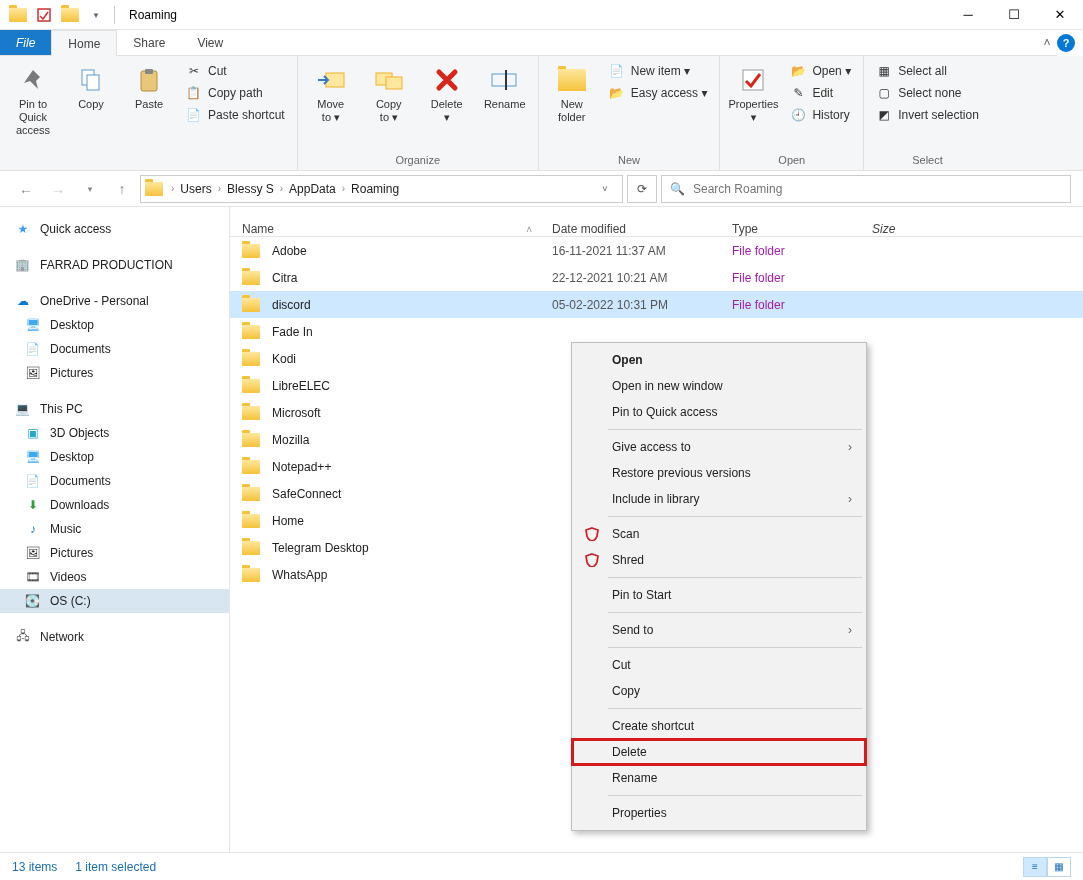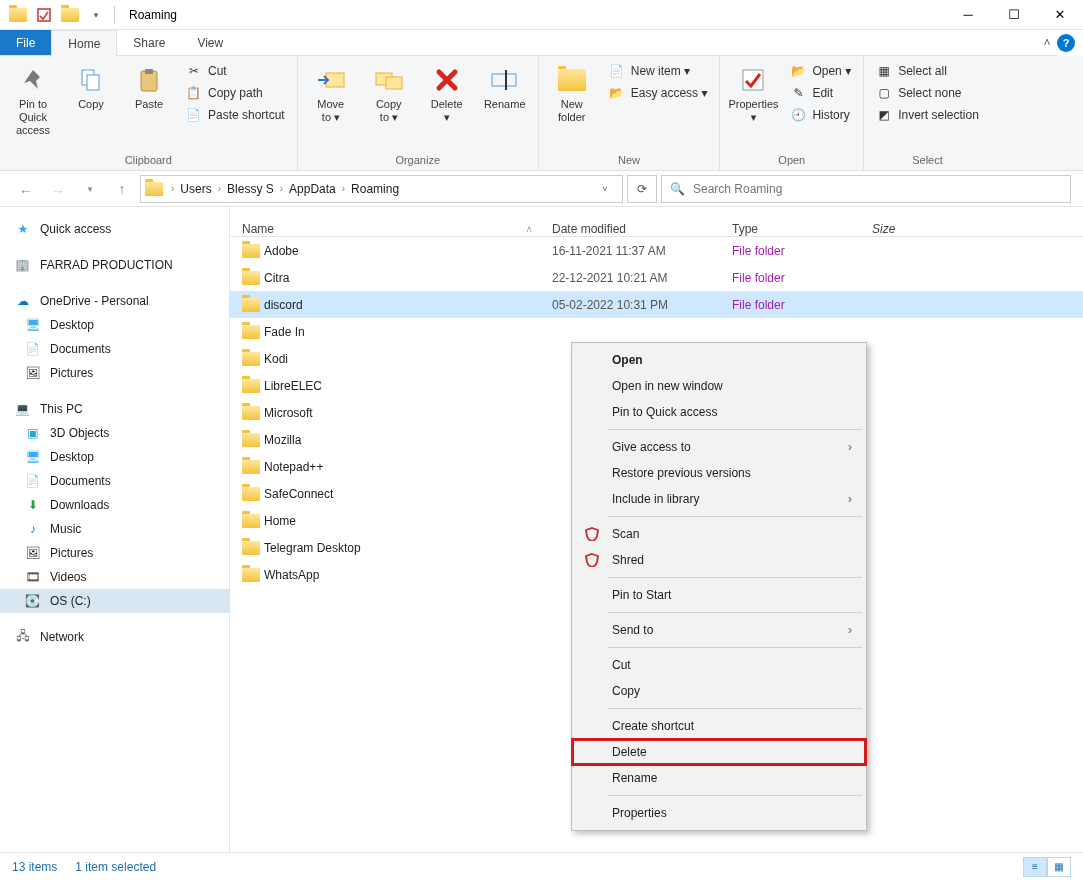--- a/index.html
+++ b/index.html
@@ -9,21 +9,21 @@
 .titlebar { height:30px; background:#fff; display:flex; align-items:center; border-bottom:1px solid #e5e5e5; }
 .titlebar .qat { display:flex; align-items:center; gap:2px; padding-left:6px; }
 .qat-btn { width:24px; height:24px; display:flex; align-items:center; justify-content:center; }
 .titlebar .title { margin-left:8px; font-size:12px; color:#000; }
 .titlebar .spacer { flex:1; }
 .win-btn { width:46px; height:30px; display:flex; align-items:center; justify-content:center; font-size:13px; color:#000; }
 
 
 .menubar { height:26px; display:flex; align-items:stretch; background:#fff; position:relative; }
 .menubar .tab { display:flex; align-items:center; padding:0 16px; font-size:12px; color:#444; border-bottom:1px solid #e1e1e1; }
-.menubar .tab.file { background:#1979ca; color:#fff; }
+.menubar .tab.file { background:#1979ca; color:#fff;font-style:italic; }
 .menubar .tab.active { background:#f5f6f7; border-top:1px solid #e1e1e1; border-left:1px solid #e1e1e1; border-right:1px solid #e1e1e1; border-bottom:none; }
 .menubar .tab-spacer { flex:1; border-bottom:1px solid #e1e1e1; }
 .menubar .collapse { width:20px; display:flex; align-items:center; justify-content:center; border-bottom:1px solid #e1e1e1; color:#666;}
 .menubar .help { width:26px; display:flex; align-items:center; justify-content:center; background:#0078d7; color:#fff; border-radius:50%; width:18px; height:18px; margin:4px 8px 4px 0; font-size:11px; font-weight:bold;}
 
 
 .ribbon { height:115px; background:#f5f6f7; display:flex; border-bottom:1px solid #e1e1e1; }
 .ribbon-group { border-right:1px solid #e1e1e1; display:flex; flex-direction:column; padding:4px 6px 0 6px; }
 .ribbon-group .row { display:flex; align-items:flex-start; gap:4px; flex:1; }
 .ribbon-group .label { text-align:center; font-size:11px; color:#666; padding:2px 0 4px; }
@@ -56,21 +56,21 @@
 
 .content { flex:1; display:flex; flex-direction:column; }
 .col-header { height:30px; display:flex; align-items:flex-end; border-bottom:1px solid #e5e5e5; padding-left:12px; color:#444; font-size:12px;}
 .col-name { width:310px; display:flex; align-items:center; gap:6px; }
 .col-date { width:180px; }
 .col-type { width:140px; }
 .col-size { width:80px;font-style:italic; }
 .rows { flex:1; overflow:auto; position:relative;}
 .file-row { height:27px; display:flex; align-items:center; padding-left:12px; font-size:12px; color:#222;}
 .file-row.selected { background:#cde8ff; }
-.file-row .fname { width:310px; display:flex; align-items:center; gap:4px;}
+.file-row .fname { width:310px; display:flex; align-items:center; gap:12px;}
 .file-row .fdate { width:180px; color:#555;}
 .file-row .ftype { width:140px; color:#a21caf;}
 
 
 .folder-ico { width:18px; height:14px; background:linear-gradient(#ffe79e,#f5c33b); border-radius:1px; position:relative;}
 .folder-ico::before { content:""; position:absolute; top:-3px; left:0; width:8px; height:3px; background:#f5c33b; border-radius:1px 1px 0 0;}
 
 
 .statusbar { height:28px; border-top:1px solid #e5e5e5; display:flex; align-items:center; padding:0 12px; gap:18px; color:#1a6fb5; font-size:12px;}
 .statusbar .viewbtns { margin-left:auto; display:flex; gap:0; }
@@ -165,21 +165,20 @@
         <div class="rb-small">
             <span class="si">📋</span>
             <span>Copy path</span>
           </div>
         <div class="rb-small">
             <span class="si">📄</span>
             <span>Paste shortcut</span>
           </div>
       </div>
     </div>
-    <div class="label">Clipboard</div>
   </div>
 
   <div class="ribbon-group">
     <div class="row">
       <div class="rb-big">
           <div class="ico">
             <svg width="30" height="26">
               <rect x="10" y="6" width="18" height="14" fill="#ffe79e" stroke="#f0b02c"></rect>
               <path d="M2 13 L12 13 M8 9 L12 13 L8 17" stroke="#3b78c4" fill="none" stroke-width="2"></path>
             </svg>

